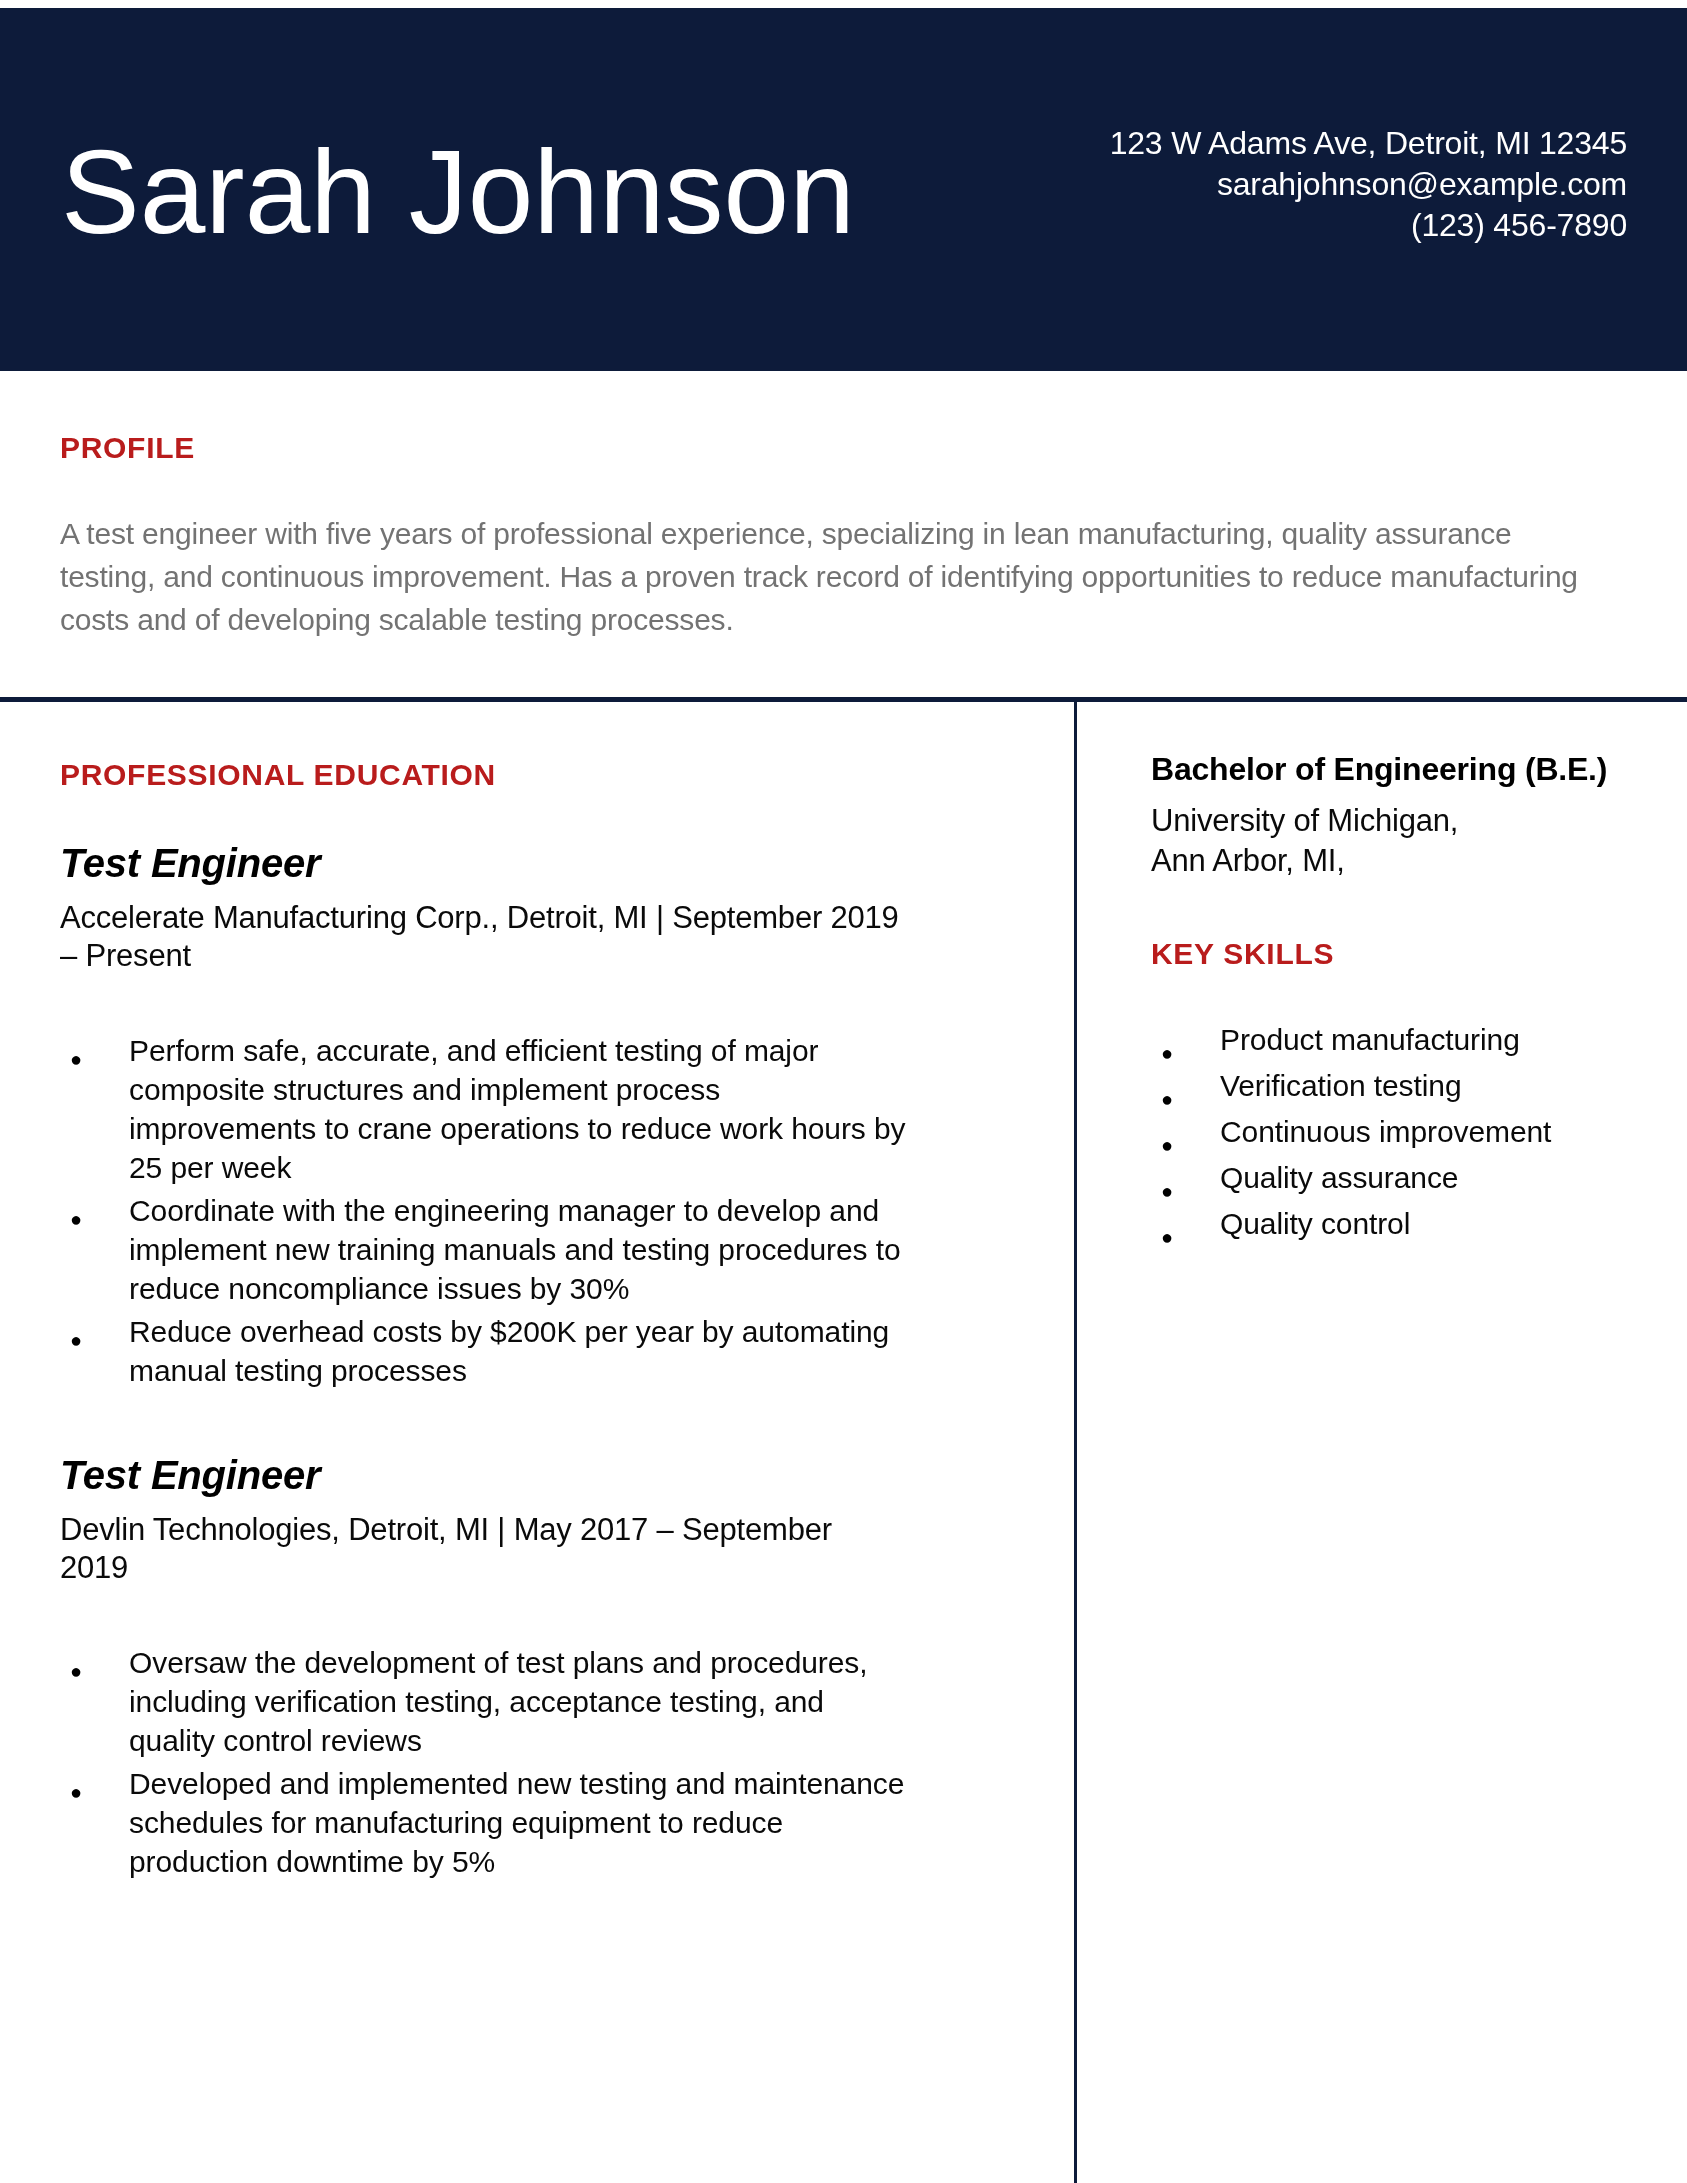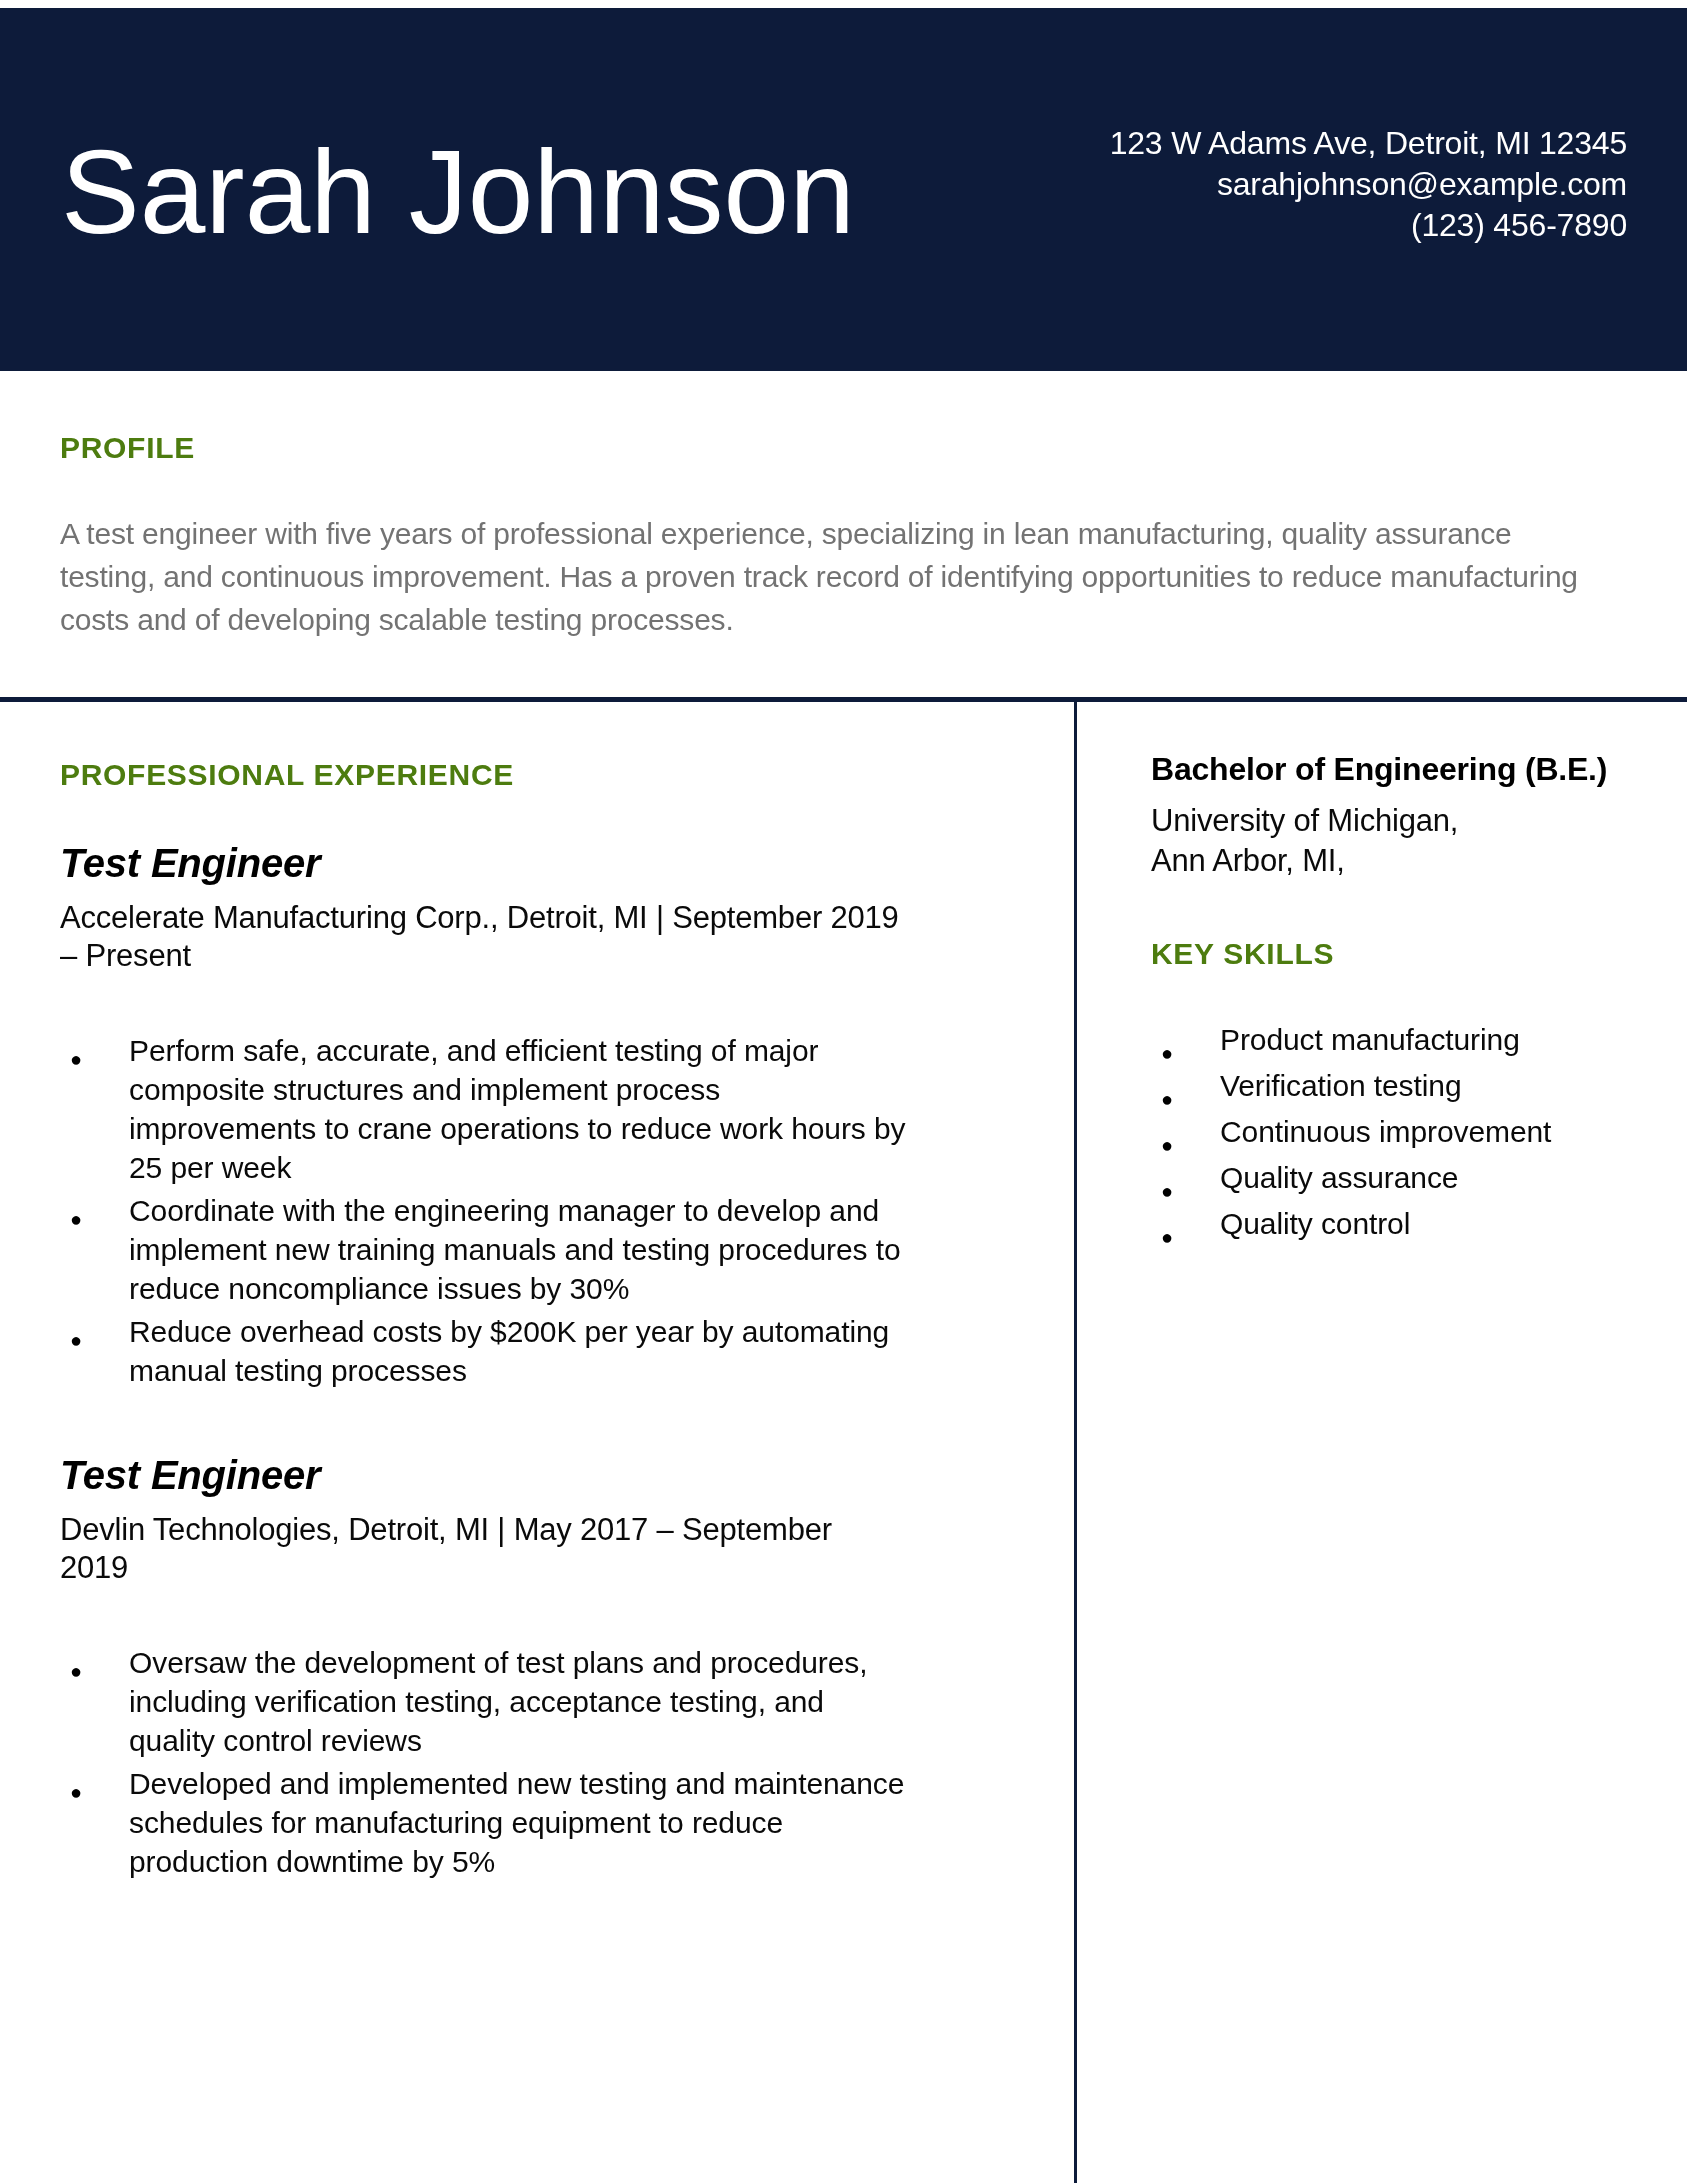--- a/index.html
+++ b/index.html
@@ -45,21 +45,21 @@
 
   
   .profile {
     position: absolute;
     top: 363px; left: 60px; right: 58px;
   }
   .sec-heading {
     font-size: 30px;
     font-weight: 700;
     letter-spacing: 0.7px;
-    color: #4d7c0f;
+    color: #b91c1c;
   }
   .profile .sec-heading { margin-top: 68px; }
   .para {
     margin-top: 47px;
     width: 1528px;
     font-size: 30px;
     line-height: 43px;
     letter-spacing: -0.2px;
     color: #737373;
   }
@@ -187,21 +187,21 @@
     <div class="sec-heading">PROFILE</div>
     <div class="para">A test engineer with five years of professional experience, specializing in lean manufacturing, quality assurance testing, and continuous improvement. Has a proven track record of identifying opportunities to reduce manufacturing costs and of developing scalable testing processes.</div>
   </div>
 
   <div class="hrule"></div>
 
   <div class="columns">
     <div class="vrule"></div>
 
     <div class="col-left">
-      <div class="sec-heading">PROFESSIONAL EXPERIENCE</div>
+      <div class="sec-heading">PROFESSIONAL EDUCATION</div>
 
       <div class="job job1">
         <div class="job-title">Test Engineer</div>
         <div class="job-meta">Accelerate Manufacturing Corp., Detroit, MI | September 2019 – Present</div>
         <ul class="blist">
           <li>
             <span class="blt">●</span>
             <span>Perform safe, accurate, and efficient testing of major composite structures and implement process improvements to crane operations to reduce work hours by 25 per week</span>
           </li>
           <li>

